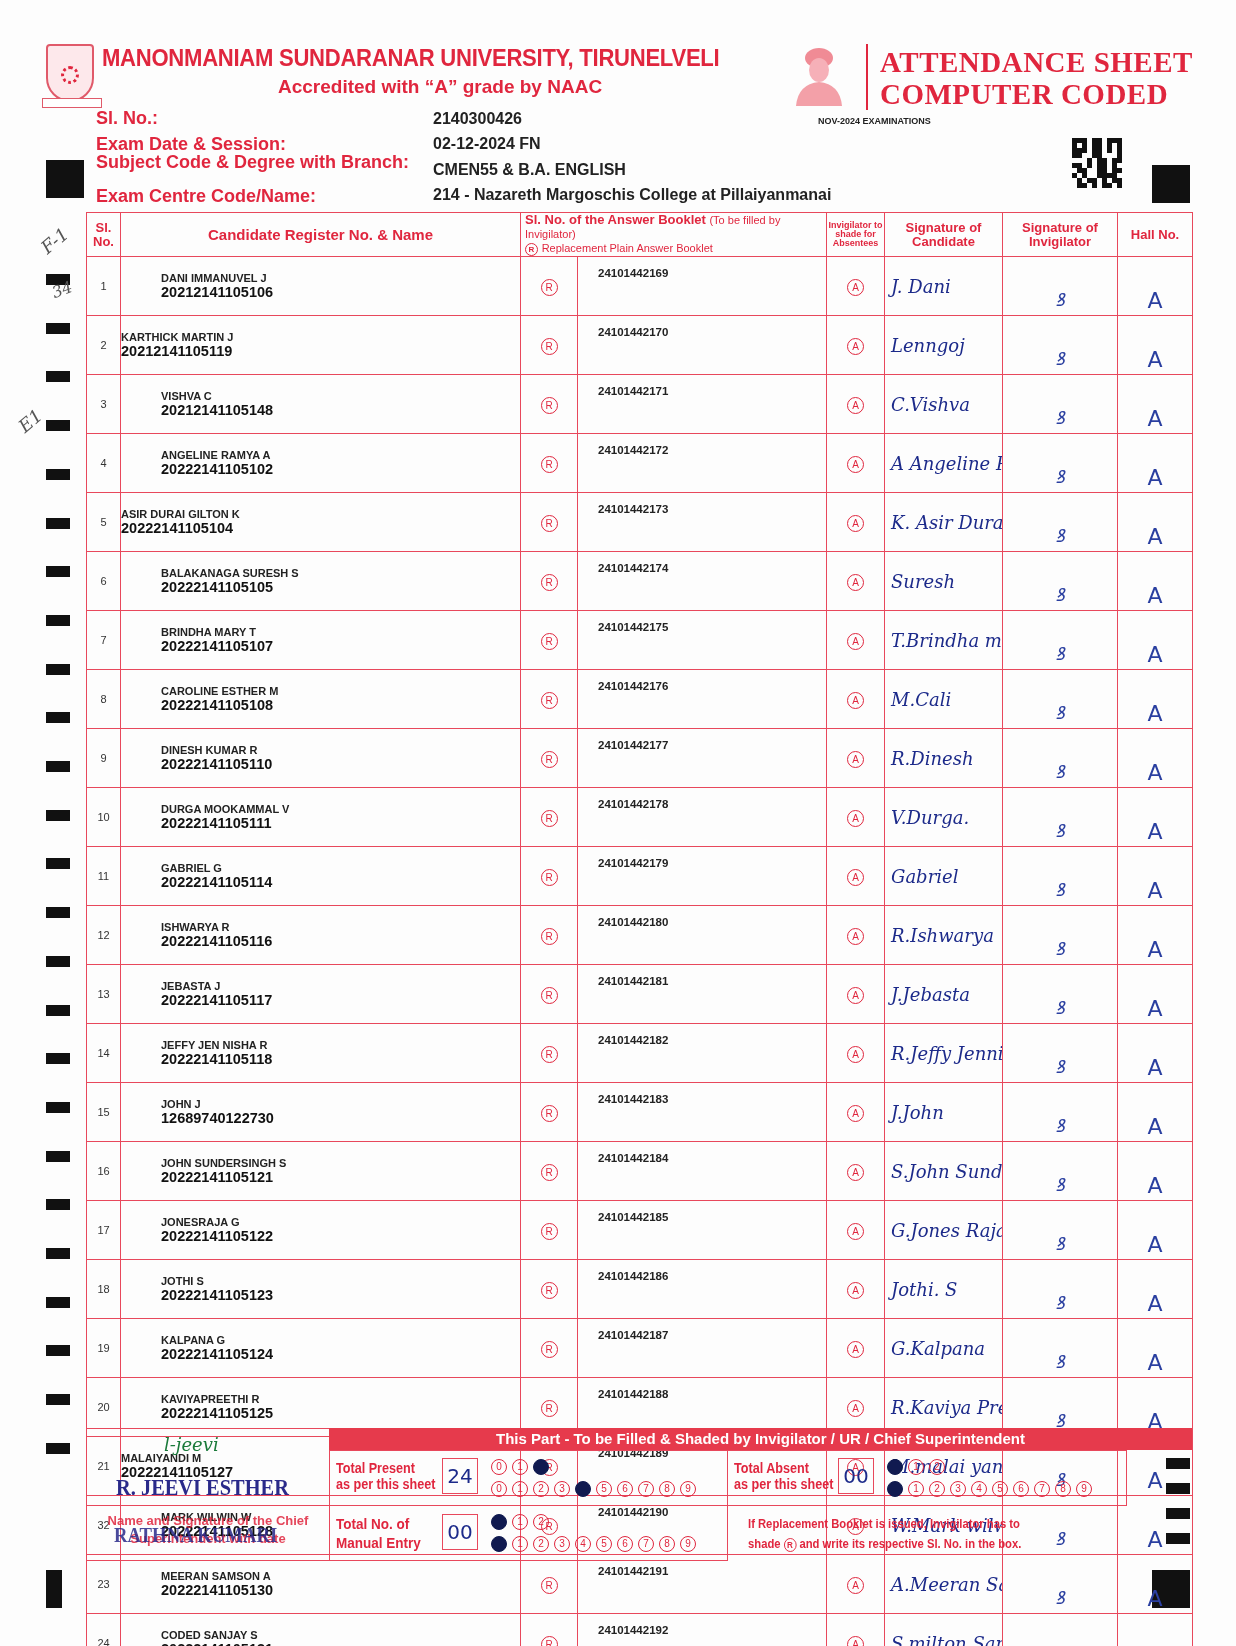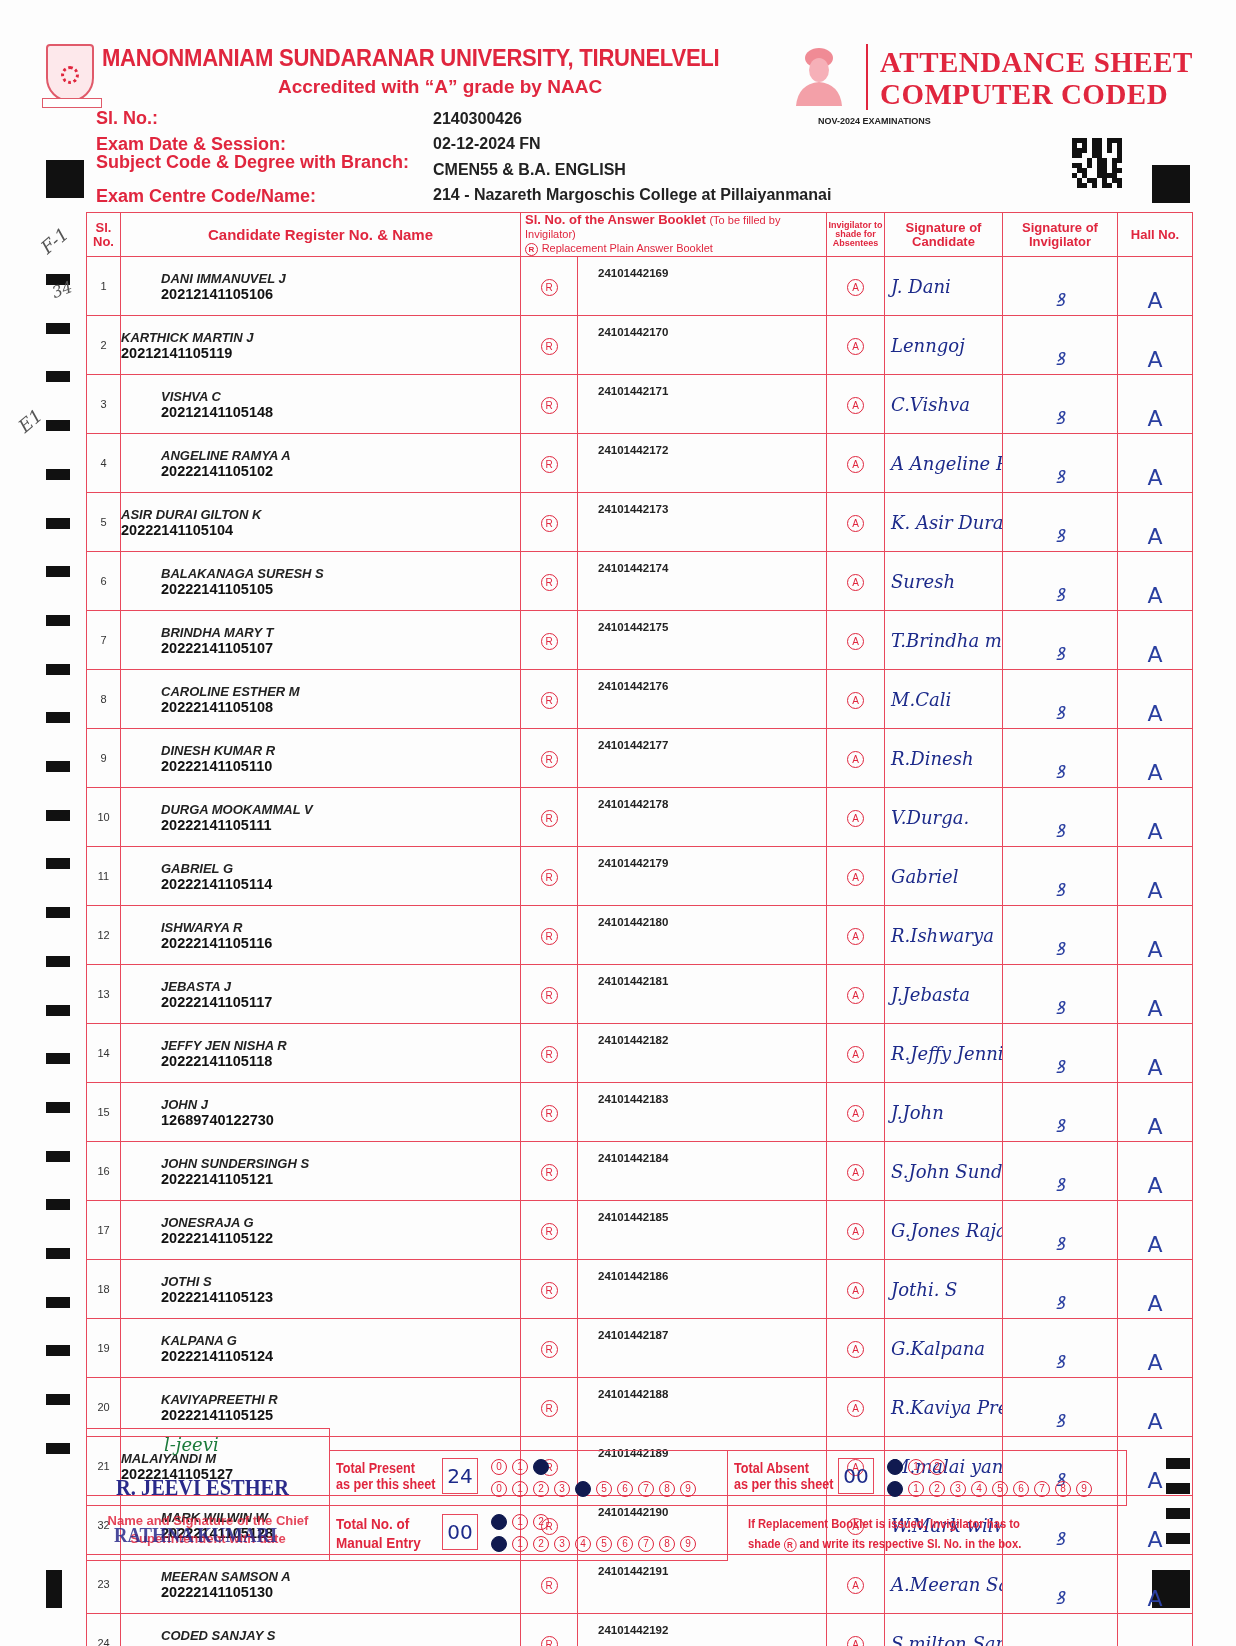--- a/index.html
+++ b/index.html
@@ -22,21 +22,21 @@
     .mark { background:#111; position:absolute; }
     
     .sheet { position:absolute; left:86px; top:212px; width:1106px; border-collapse:collapse; table-layout:fixed; }
     .sheet td, .sheet th { border:1px solid #e8485c; padding:0; vertical-align:middle; }
     .sheet th { color:#e0263e; font-weight:bold; height:36px; font-size:13px; line-height:14px; }
     .sheet th.small { font-size:9px; line-height:9px; }
     .sheet th .sub { font-weight:normal; font-size:11px; }
     .sheet tr.row td { height:48px; }
     .sl { text-align:center; font-size:11px; color:#333; }
     .cand { padding-left:46px; }
-    .cname { font-size:13px; font-weight:bold; color:#222; display:block; padding-left:44px; margin-left:-44px;font-style:italic; }
+    .cname { font-size:11px; font-weight:bold; color:#222; display:block; padding-left:44px; margin-left:-44px; }
     .creg { font-size:14.5px; font-weight:bold; color:#111; display:block; }
     .rbub, .abub { text-align:center; }
     .circ { display:inline-block; width:15px; height:15px; border:1.3px solid #e0263e; border-radius:50%; color:#e0263e; font-size:10px; line-height:15px; text-align:center; box-sizing:content-box; }
     .booklet { font-size:11.5px; font-weight:bold; color:#222; vertical-align:top !important; padding:10px 0 0 20px !important; }
     .sig { font-family:"DejaVu Serif", serif; font-style:italic; color:#1c2a8a; font-size:18px; padding-left:6px !important; white-space:nowrap; overflow:hidden; }
     .isig { text-align:center; font-family:"DejaVu Serif", serif; font-style:italic; color:#2a3fa0; font-size:18px; vertical-align:bottom !important; padding-bottom:4px !important; }
     .hall { text-align:center; font-family:"DejaVu Sans", sans-serif; color:#2a3fa0; font-size:22px; vertical-align:bottom !important; padding-bottom:2px !important; }
     
     .bottom { position:absolute; left:86px; top:1428px; width:1106px; height:133px; }
     .banner { position:absolute; left:243px; top:0; width:863px; height:22px; background:#e63a4c; color:#fff; font-weight:bold; font-size:15px; text-align:center; line-height:22px; }
@@ -592,20 +592,21 @@
 </table>
 
 <div class="bottom">
   <div class="bbox" style="left:0;top:0;width:244px;height:133px"></div>
   <div class="bbox" style="left:0;top:77px;width:244px;height:56px;border-top:1px solid #e8485c;border-bottom:none"></div>
   <div class="cs-sig" style="left:78px;top:6px">l-jeevi</div>
   <div class="cs-name" style="left:30px;top:46px">R. JEEVI ESTHER</div>
   <div class="cs-cap" style="left:0;top:84px;width:244px">Name and Signature of the Chief Superintendent with date</div>
   <div class="cs-name" style="left:28px;top:94px;font-size:22px;opacity:0.85">RATHNA KUMARI</div>
 
+  <div class="banner">This Part - To be Filled &amp; Shaded by Invigilator / UR / Chief Superintendent</div>
 
   <div class="bbox" style="left:243px;top:22px;width:399px;height:56px"></div>
   <div class="blab" style="left:250px;top:32px"><span>Total Present</span><br><span>as per this sheet</span></div>
   <div class="hw-box" style="left:356px;top:30px">24</div>
   <div class="bub-row" id="tp-tens" style="left:405px;top:31px">
       <span class="circ">0</span>
       <span class="circ">1</span>
       <span class="circ filled">2</span>
     </div>
   <div class="bub-row" id="tp-units" style="left:405px;top:53px">

